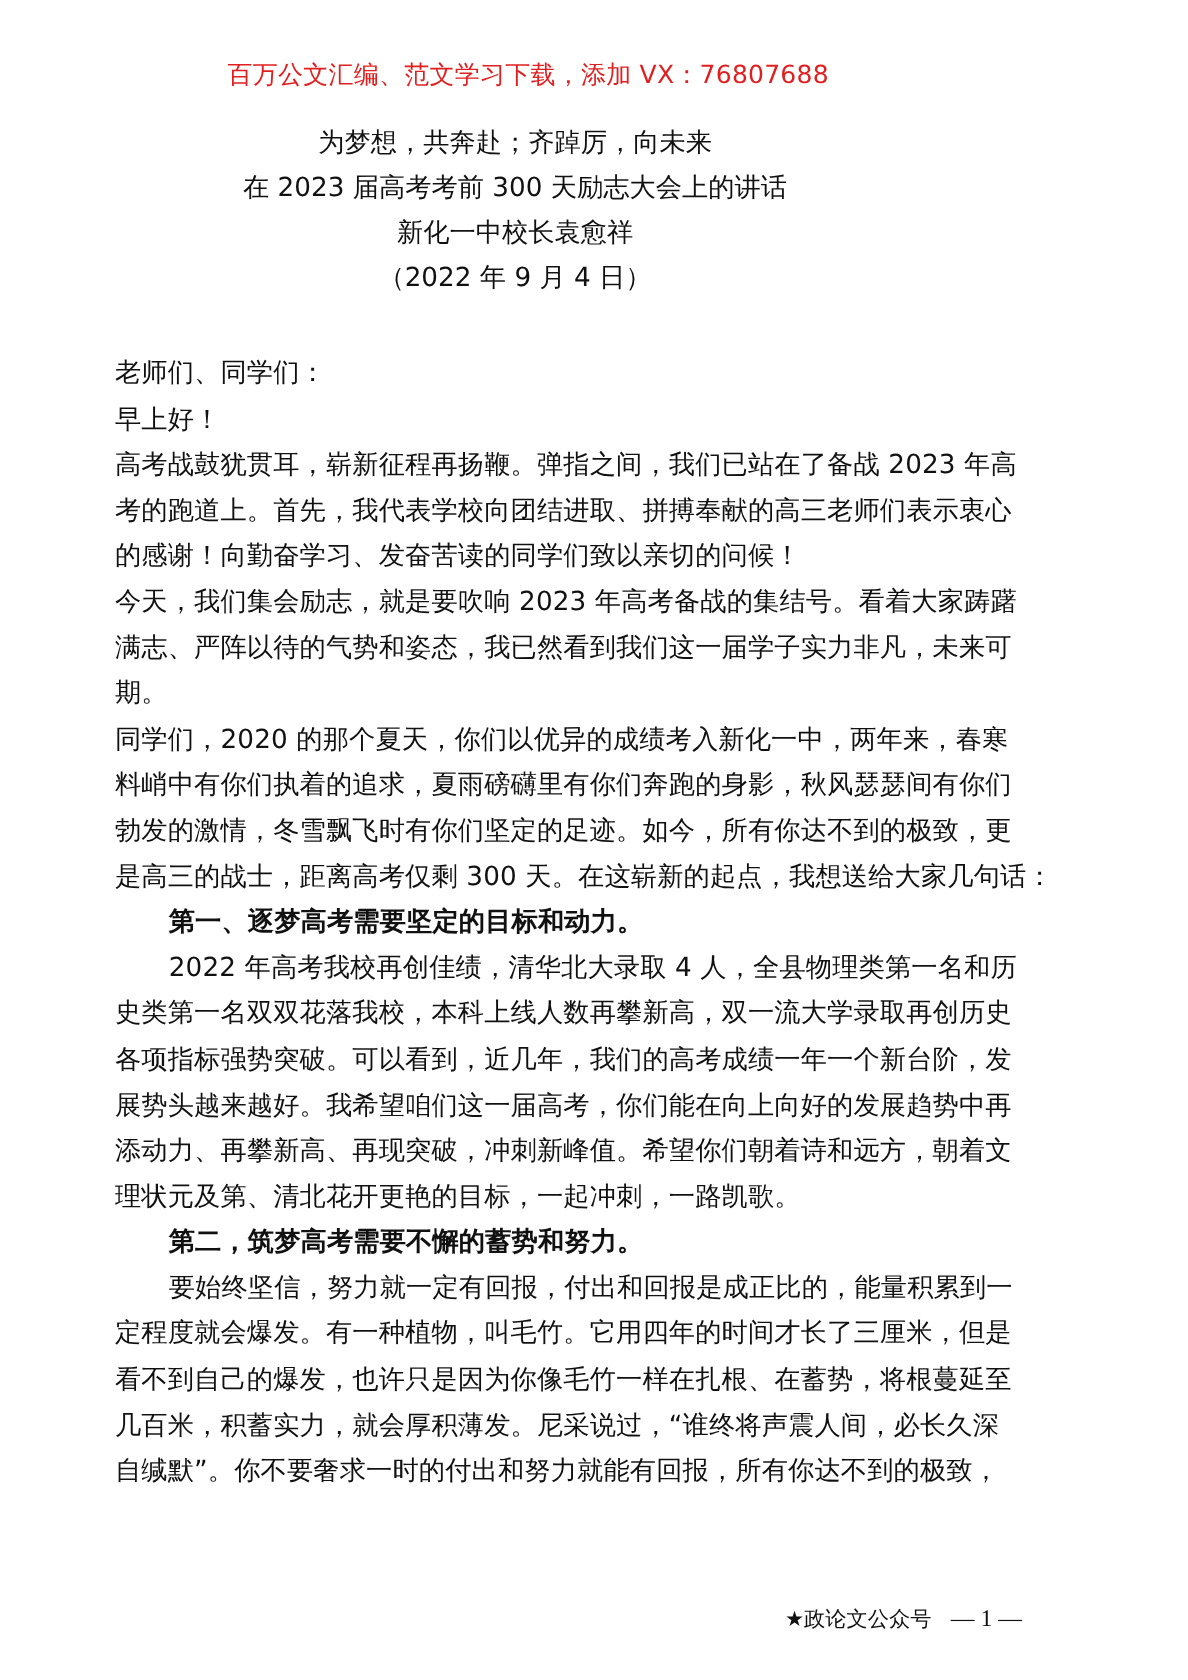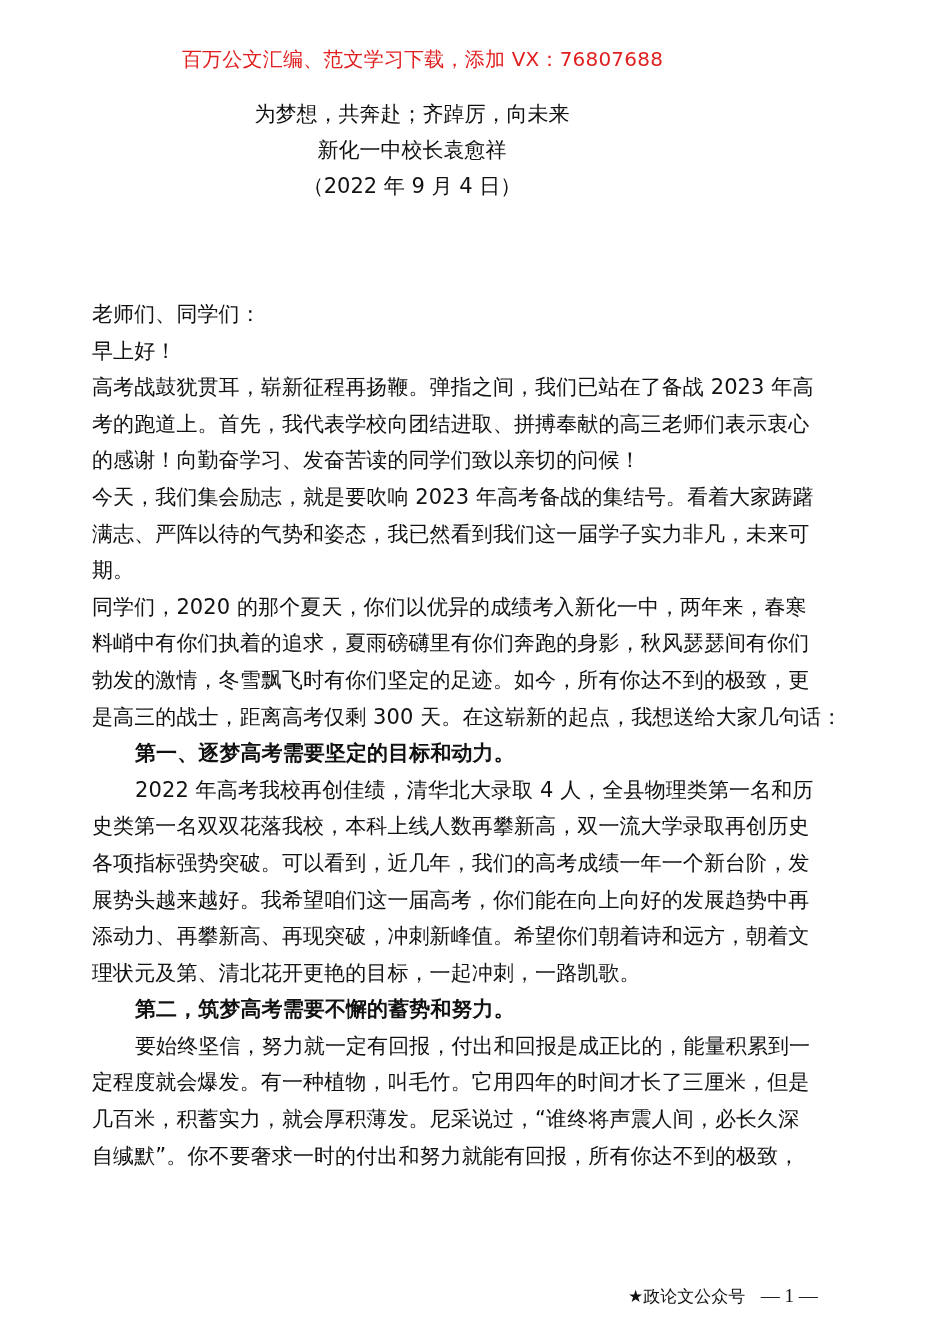--- a/index.html
+++ b/index.html
@@ -11,39 +11,40 @@
     .banner {
       position: absolute; left: 0; top: 44px; width: 845px; text-align: center;
       font-size: 20px; line-height: 30px; letter-spacing: 0.2px;
     }
     .titles {
       position: absolute; left: 0; top: 96px; width: 824px; text-align: center;
       font-size: 21px;
     }
     .titles div { height: 36px; line-height: 36px; }
     .body-text {
-      position: absolute; left: 92px; top: 296px; width: 790px;
+      position: absolute; left: 92px; top: 280px; width: 790px;
       font-size: 21px; letter-spacing: 0.1px;
     }
     .line { height: 36.6px; line-height: 36.6px; white-space: nowrap; }
     .indent { padding-left: 43px; }
     .bold { font-weight: bold; }
     .footer {
       position: absolute; left: 628px; top: 1284px; font-size: 17px; line-height: 24px;
       white-space: nowrap;
     }
     .footer .page { font-family: "Liberation Serif", serif; font-size: 19px; margin-left: 10px; }
   </style>
 </head>
 <body>
 
 <div class="banner" style="color:#e02020;">百万公文汇编、范文学习下载，添加 VX：76807688</div>
 
 <div class="titles">
   <div>为梦想，共奔赴；齐踔厉，向未来</div>
+  <div>在 2023 届高考考前 300 天励志大会上的讲话</div>
   <div>新化一中校长袁愈祥</div>
   <div>（2022 年 9 月 4 日）</div>
 </div>
 
 <div class="body-text" id="body-lines">
     <div class="line">老师们、同学们：</div>
     <div class="line">早上好！</div>
     <div class="line">高考战鼓犹贯耳，崭新征程再扬鞭。弹指之间，我们已站在了备战 2023 年高</div>
     <div class="line">考的跑道上。首先，我代表学校向团结进取、拼搏奉献的高三老师们表示衷心</div>
     <div class="line">的感谢！向勤奋学习、发奋苦读的同学们致以亲切的问候！</div>
@@ -57,20 +58,21 @@
     <div class="line indent bold">第一、逐梦高考需要坚定的目标和动力。</div>
     <div class="line indent">2022 年高考我校再创佳绩，清华北大录取 4 人，全县物理类第一名和历</div>
     <div class="line">史类第一名双双花落我校，本科上线人数再攀新高，双一流大学录取再创历史</div>
     <div class="line">各项指标强势突破。可以看到，近几年，我们的高考成绩一年一个新台阶，发</div>
     <div class="line">展势头越来越好。我希望咱们这一届高考，你们能在向上向好的发展趋势中再</div>
     <div class="line">添动力、再攀新高、再现突破，冲刺新峰值。希望你们朝着诗和远方，朝着文</div>
     <div class="line">理状元及第、清北花开更艳的目标，一起冲刺，一路凯歌。</div>
     <div class="line indent bold">第二，筑梦高考需要不懈的蓄势和努力。</div>
     <div class="line indent">要始终坚信，努力就一定有回报，付出和回报是成正比的，能量积累到一</div>
     <div class="line">定程度就会爆发。有一种植物，叫毛竹。它用四年的时间才长了三厘米，但是</div>
+    <div class="line">看不到自己的爆发，也许只是因为你像毛竹一样在扎根、在蓄势，将根蔓延至</div>
     <div class="line">几百米，积蓄实力，就会厚积薄发。尼采说过，“谁终将声震人间，必长久深</div>
     <div class="line">自缄默”。你不要奢求一时的付出和努力就能有回报，所有你达不到的极致，</div>
   </div>
 
 <div class="footer">
   <span>★政论文公众号</span>
   <span class="page">— 1 —</span>
 </div>
 
 </body></html>

